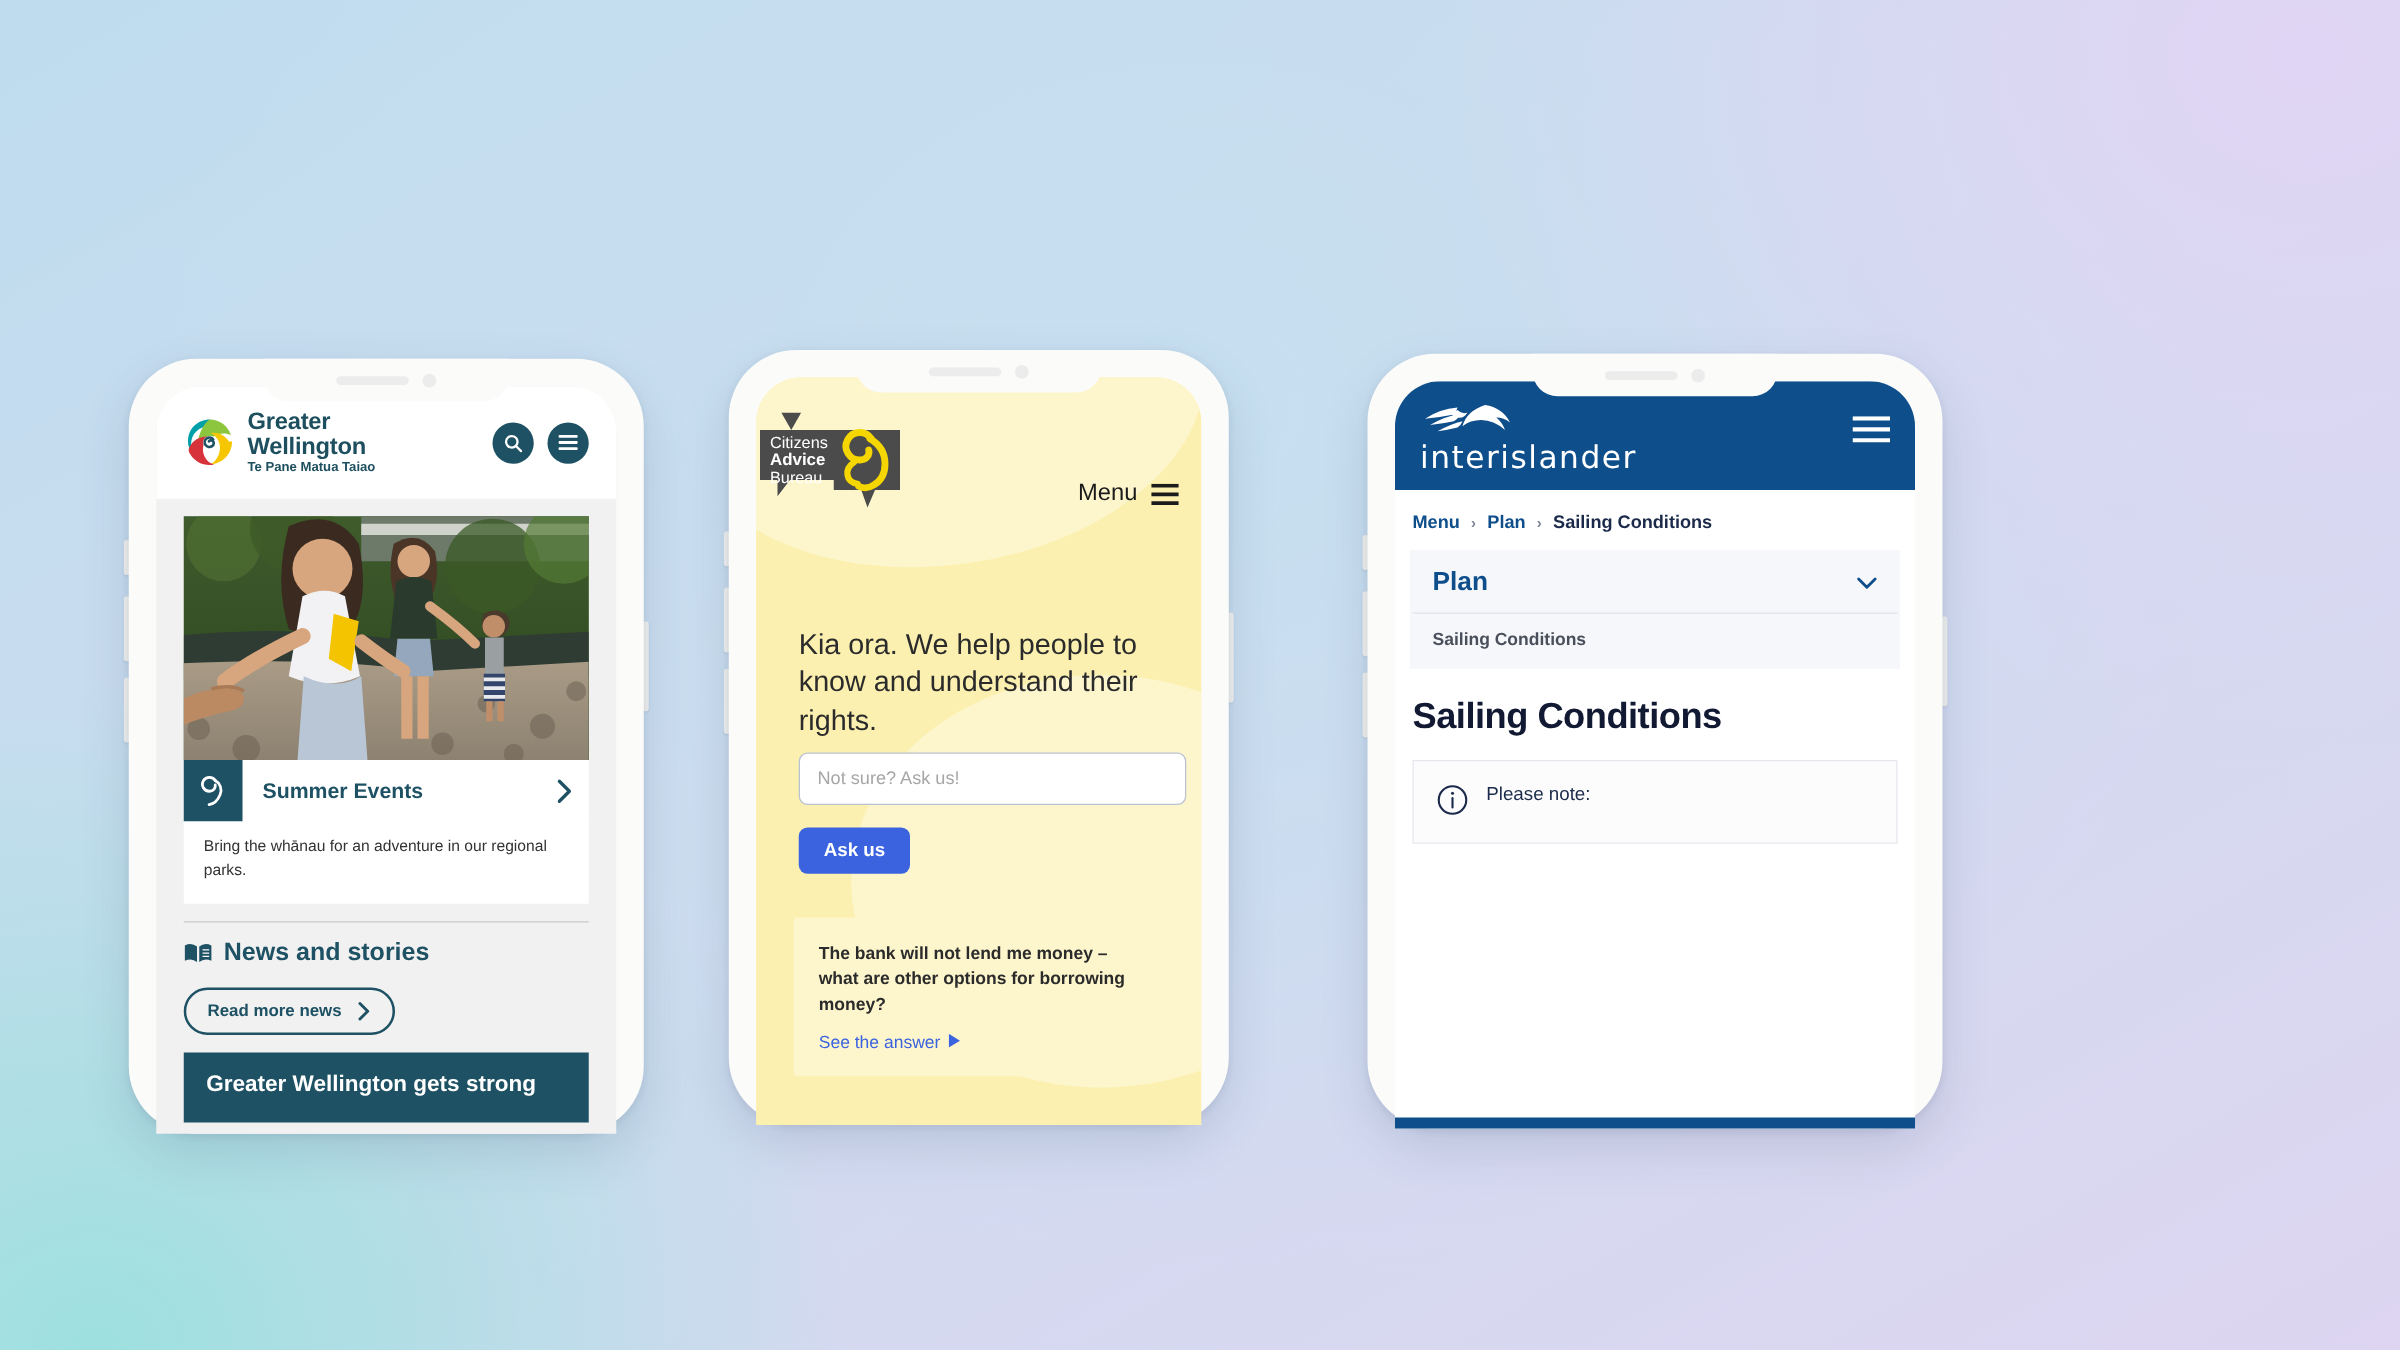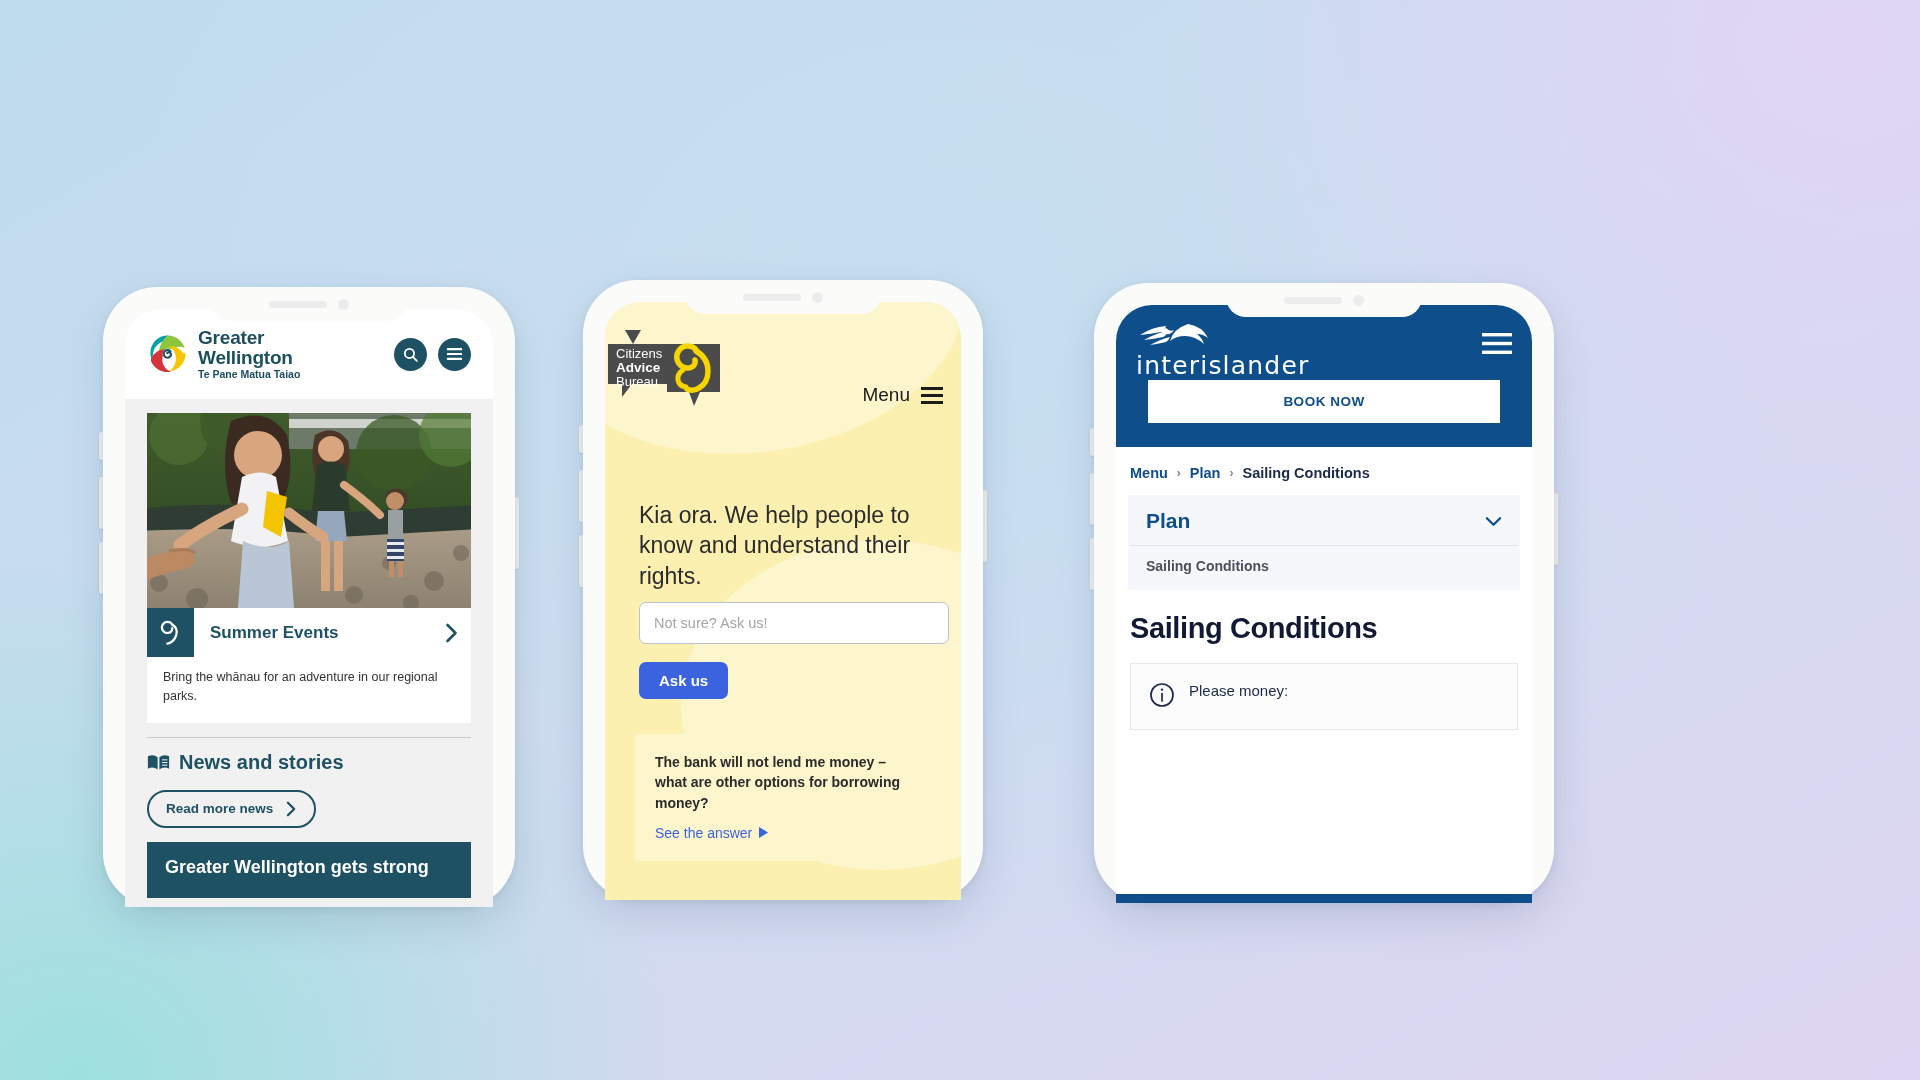--- a/index.html
+++ b/index.html
@@ -421,21 +421,20 @@
           </svg>
           <div class="int-wordmark">interislander</div>
         </div>
         <div class="int-burger">
           <svg width="30" height="21" viewBox="0 0 30 21">
             <rect y="0" width="30" height="3.4" fill="#fff"></rect>
             <rect y="8.8" width="30" height="3.4" fill="#fff"></rect>
             <rect y="17.6" width="30" height="3.4" fill="#fff"></rect>
           </svg>
         </div>
-        <button class="int-book">BOOK NOW</button>
       </div>
 
       <div class="int-crumbs">
         <span class="c-link">Menu</span>
         <span class="sep">›</span>
         <span class="c-link">Plan</span>
         <span class="sep">›</span>
         <span class="c-cur">Sailing Conditions</span>
       </div>
 
@@ -451,21 +450,21 @@
 
       <h1 class="int-h1">Sailing Conditions</h1>
 
       <div class="int-note">
         <svg width="26" height="26" viewBox="0 0 26 26" fill="none" stroke="#1b2a4a" stroke-width="1.7">
           <circle cx="13" cy="13" r="11"></circle>
           <line x1="13" y1="11.5" x2="13" y2="19" stroke-linecap="round"></line>
           <circle cx="13" cy="7.6" r="1.2" fill="#1b2a4a" stroke="none"></circle>
         </svg>
         <div class="note-body">
-          <div class="note-title">Please money:</div>
+          <div class="note-title">Please note:</div>
         </div>
       </div>
 
       <div class="int-bottombar"></div>
     </div>
     <div class="notch">
       <div class="speaker"></div>
       <div class="cam"></div>
     </div>
   </div>

